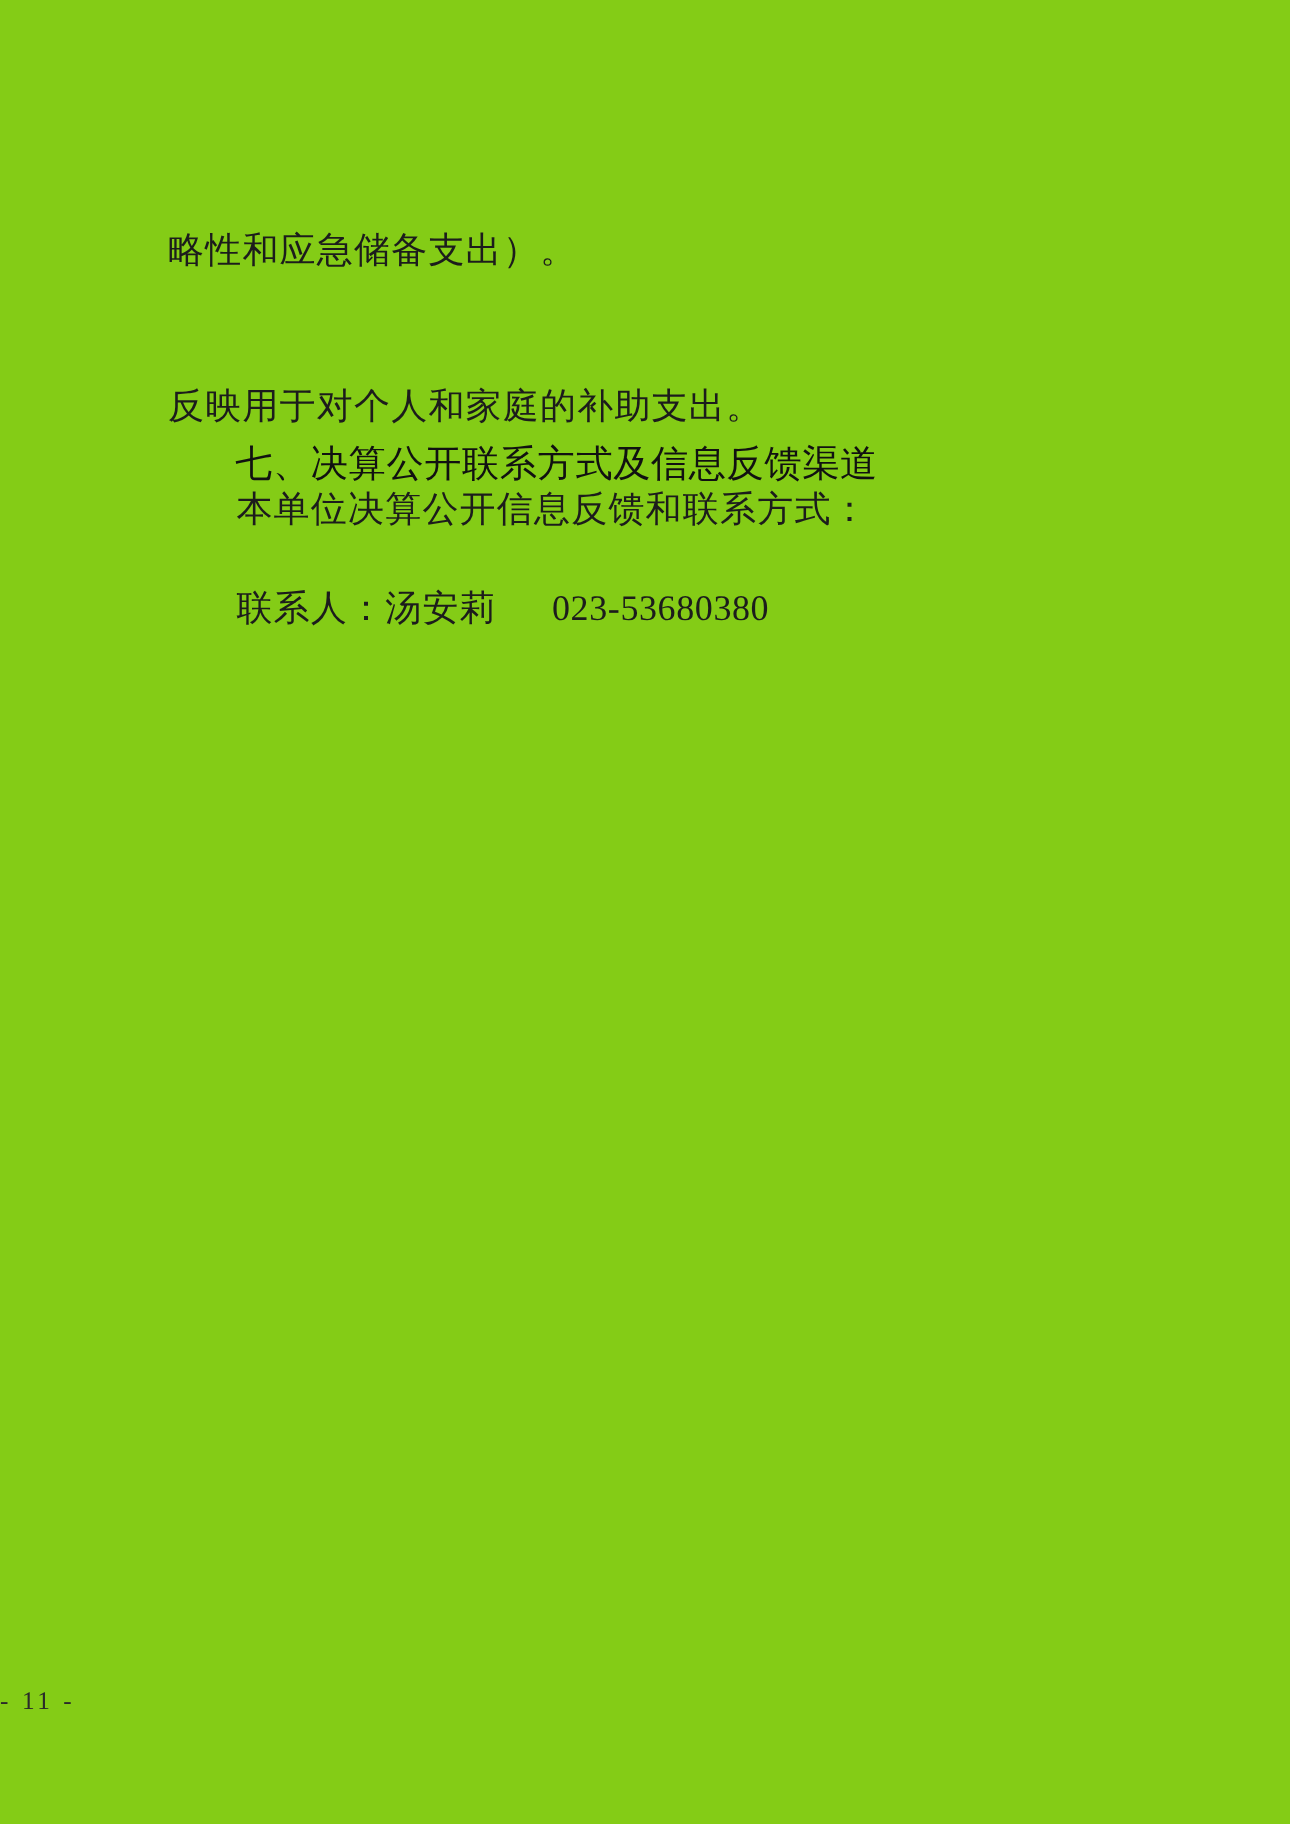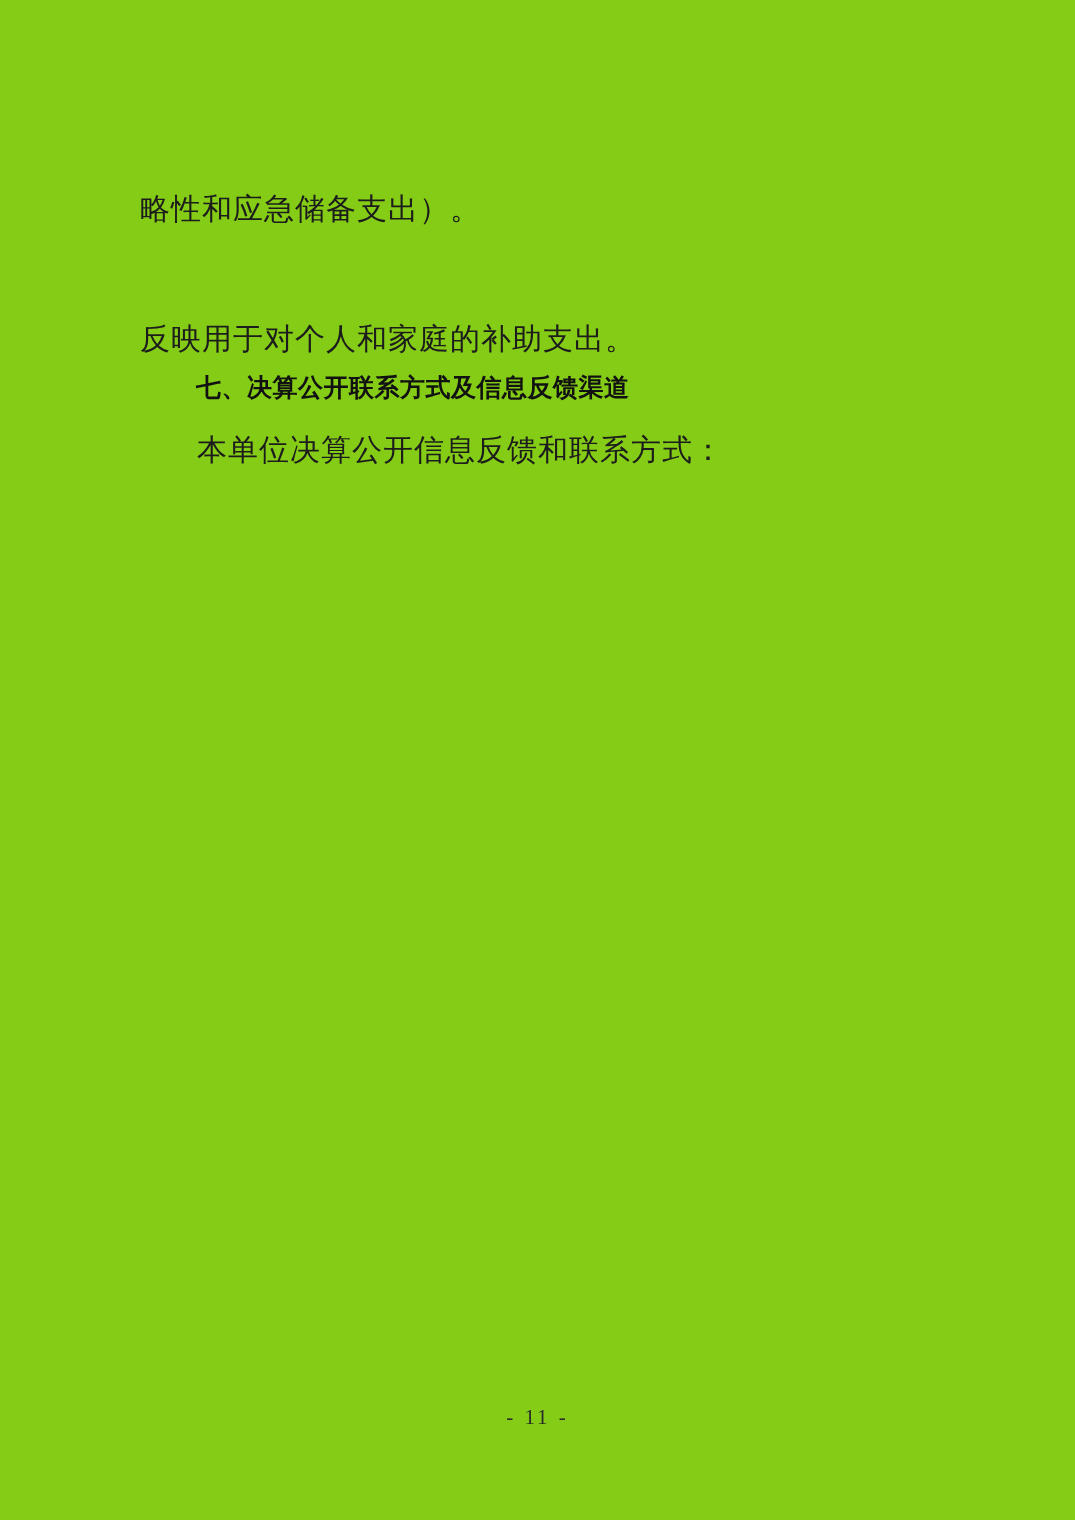--- a/index.html
+++ b/index.html
@@ -22,59 +22,62 @@
     line-height: 34px;
     white-space: nowrap;
     letter-spacing: 1px;
     color: #1c1c1c;
   }
   .doc-line.body-kai {
     font-family: "Liberation Serif", "DejaVu Serif", serif;
   }
   .doc-line.heading {
     font-family: "Liberation Sans", "DejaVu Sans", sans-serif;
-    font-weight: bold;
-    font-size: 25px;
+    font-weight: normal;
+    font-size: 31px;
     letter-spacing: 0.5px;
     color: #111111;
   }
   .line-1 { left: 140px; top: 192px; }
   .line-2 { left: 199px; top: 256px; letter-spacing: 0.2px; }
   .line-3 { left: 140px; top: 322px; }
   .line-4 { left: 196px; top: 370px; }
-  .line-5 { left: 197px; top: 433px; }
+  .line-5 { left: 197px; top: 408px; }
   .line-6 { left: 197px; top: 491px; }
   .contact-phone {
     display: inline-block;
     margin-left: 46px;
     font-family: "Liberation Serif", "DejaVu Serif", serif;
     letter-spacing: 0.5px;
   }
   .page-number {
     position: absolute;
     left: 0;
     right: 0;
     top: 1405px;
-    text-align: center;
+    text-align: left;
     font-size: 21px;
     letter-spacing: 3px;
     color: #2a2a2a;
     font-family: "Liberation Serif", "DejaVu Serif", serif;
   }
 </style>
 </head>
 <body>
 
 <div class="page">
 
   <div class="doc-line body-kai line-1">略性和应急储备支出）。</div>
 
 
   <div class="doc-line body-kai line-3">反映用于对个人和家庭的补助支出。</div>
 
   <div class="doc-line heading line-4">七、决算公开联系方式及信息反馈渠道</div>
 
   <div class="doc-line body-kai line-5">本单位决算公开信息反馈和联系方式：</div>
 
+  <div class="doc-line body-kai line-6">
+    <span>联系人：汤安莉</span><span class="contact-phone">023-53680380</span>
+  </div>
 
   <div class="page-number">- 11 -</div>
 
 </div>
 
 </body></html>

